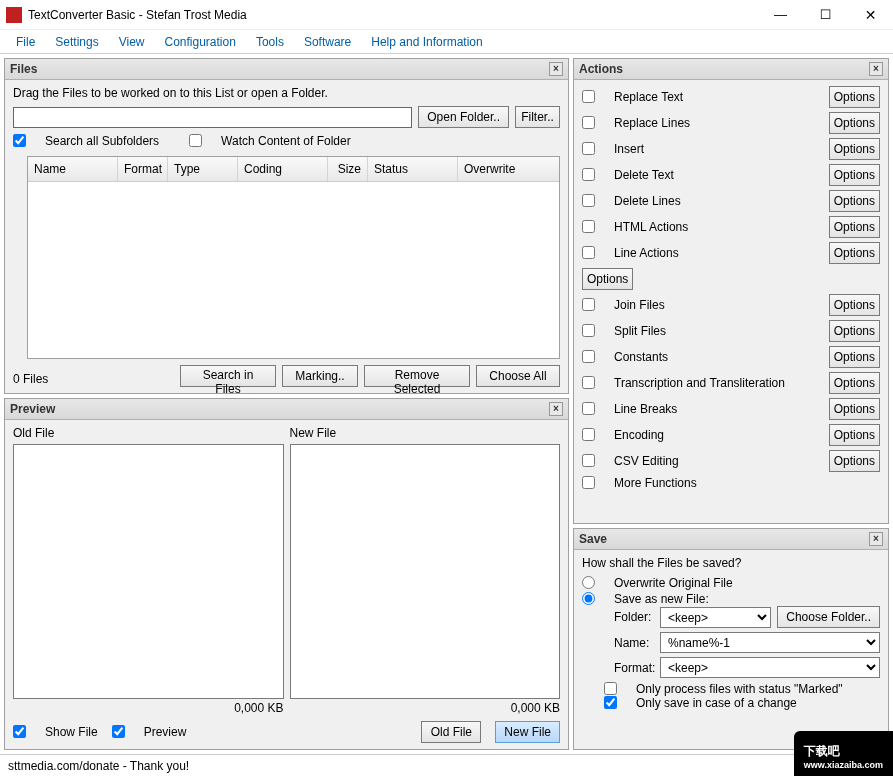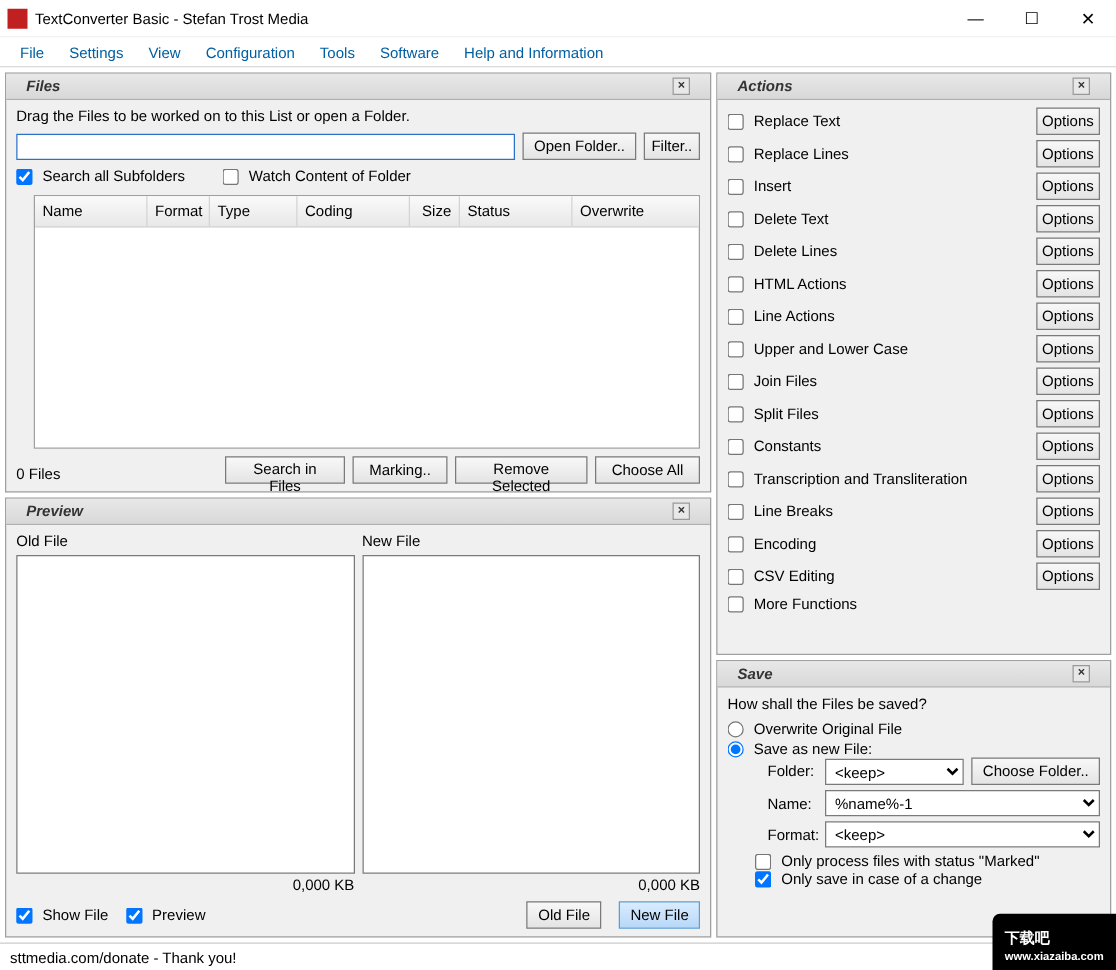--- a/index.html
+++ b/index.html
@@ -9,31 +9,31 @@
 .titlebar .title { flex: 1; color: #000; font-size: 12px; }
 .titlebar .winbtns { display: flex; }
 .titlebar .winbtn { width: 45px; height: 30px; text-align: center; line-height: 30px; font-family: Arial; font-size: 13px;}
 .titlebar .winbtn.close { font-size: 14px; }
 .menubar { height: 24px; display: flex; align-items: center; padding: 0 6px; gap: 0; border-bottom: 1px solid #d0d0d0; background: #fff;}
 .menubar .menuitem { padding: 2px 10px; color: #005fa3; cursor: default; }
 .content { flex: 1; display: flex; padding: 4px; gap: 4px; background: #fff; }
 .leftcol { width: 565px; display: flex; flex-direction: column; gap: 4px;}
 .rightcol { flex: 1; display: flex; flex-direction: column; gap: 4px; }
 .panel { border: 1px solid #a0a0a0; background: #f0f0f0; display: flex; flex-direction: column; }
-.panel-hdr { background: linear-gradient(#e8e8e8,#d8d8d8); border-bottom: 1px solid #b0b0b0; padding: 3px 16px; display: flex; align-items: center; font-weight: bold; color: #333; font-style: italic;}
+.panel-hdr { background: linear-gradient(#e8e8e8,#d8d8d8); border-bottom: 1px solid #b0b0b0; padding: 3px 5px; display: flex; align-items: center; font-weight: bold; color: #333;}
 .panel-hdr .panel-title { flex: 1; }
 .panel-hdr .panel-x { width: 14px; height: 14px; border: 1px solid #999; background: #e8e8e8; text-align: center; line-height: 11px; font-size: 10px;}
 .panel-body { padding: 6px 8px; flex:1; display:flex; flex-direction:column; }
 .instr { color: #000000; margin-bottom: 6px; }
 .row { display: flex; align-items: center; gap: 6px; }
 input[type=text], select { border: 1px solid #7a7a7a; padding: 2px 3px; background: #fff; font-size: 12px; height: 21px;}
 .btn { border: 1px solid #7a7a7a; background: linear-gradient(#f8f8f8,#e4e4e4); padding: 2px 8px; height: 22px; min-width: 60px; text-align: center; cursor: default;}
 .btn.sm { min-width: 45px; padding: 2px 4px;}
 .btn.blue { background: linear-gradient(#d8ecff,#b8d8f8); border-color:#5a9fd4;}
-.chk, .rdo { display: flex; align-items: center; gap: 8px; }
+.chk, .rdo { display: flex; gap: 19px; }
 .chk input, .rdo input { width: 13px; height: 13px; }
 .fileTable { border: 1px solid #a0a0a0; background: #fff; flex: 1; margin-top: 8px; display:flex; flex-direction:column; min-height:190px;margin-left:14px;}
 .fileTable .thead { display: flex; background: linear-gradient(#fafafa,#e8e8e8); border-bottom: 1px solid #ccc;}
 .fileTable .th { padding: 5px 6px; border-right: 1px solid #d4d4d4; color:#000;}
 .fileCount { margin-top: 6px;}
 .previewAreas { display:flex; gap:6px; flex:1;}
 .pvCol { flex:1; display:flex; flex-direction:column;}
 .pvLabel { margin-bottom:4px;}
 .pvBox { flex:1; border:1px solid #7a7a7a; background:#fff; position: relative; overflow-y: scroll;}
 .pvSize { text-align:right; margin-top:2px;}
@@ -208,24 +208,20 @@
             <button class="btn sm">Options</button>
           </div>
           <div class="action-row">
             <label class="chk">
               <input type="checkbox" style="">
               <span>Line Actions</span>
             </label>
             <button class="btn sm">Options</button>
           </div>
           <div class="action-row">
-            <label class="chk">
-              <input type="checkbox" style="">
-              <span>Upper and Lower Case</span>
-            </label>
             <button class="btn sm">Options</button>
           </div>
           <div class="action-row">
             <label class="chk">
               <input type="checkbox" style="">
               <span>Join Files</span>
             </label>
             <button class="btn sm">Options</button>
           </div>
           <div class="action-row">

